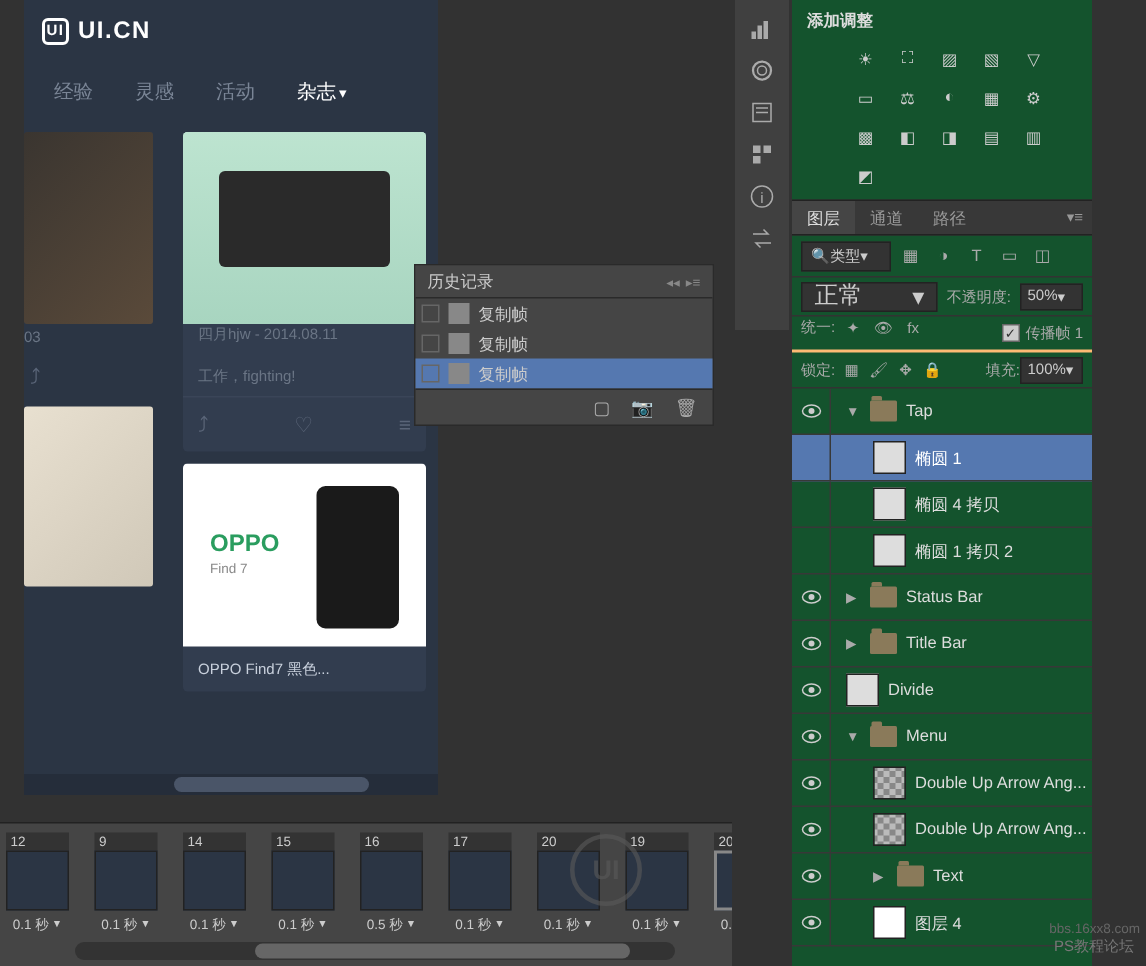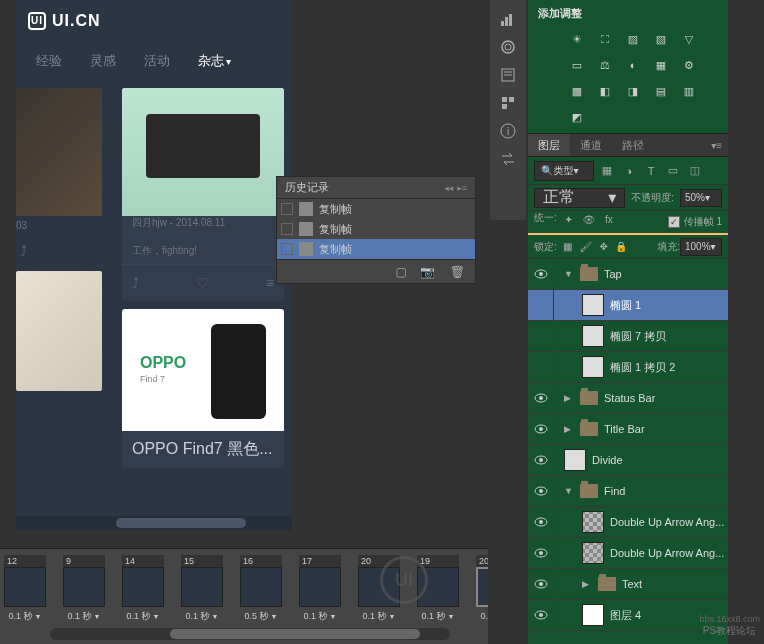--- a/index.html
+++ b/index.html
@@ -32,21 +32,21 @@
 .left-share { display: flex; gap: 12px; padding: 8px 4px; }
 .left-share span { color: #5a6578; font-size: 14px; }
 
 .sketch-thumb { width: 86px; height: 120px; background: linear-gradient(135deg, #e8e0d0 0%, #d0c8b8 100%); border-radius: 2px; margin-top: 4px; }
 
 .oppo-card { width: 162px; margin-left: 8px; background: #323d4f; border-radius: 3px; overflow: hidden; margin-top: 8px; }
 .oppo-thumb { width: 100%; height: 122px; background: #fff; display: flex; align-items: center; justify-content: center; position: relative; }
 .oppo-logo { color: #2a9d5f; font-size: 16px; font-weight: bold; position: absolute; left: 18px; top: 45px; }
 .oppo-model { color: #888; font-size: 9px; position: absolute; left: 18px; top: 65px; }
 .oppo-phone { position: absolute; right: 18px; top: 15px; width: 55px; height: 95px; background: #1a1a1a; border-radius: 6px; }
-.oppo-title { padding: 8px 10px; font-size: 16px; color: #c8d0dc; }
+.oppo-title { padding: 8px 10px; font-size: 10px; color: #c8d0dc; }
 
 
 .hscroll { position: absolute; bottom: 0; left: 0; width: 276px; height: 14px; background: #252d3a; }
 .hscroll-thumb { position: absolute; left: 100px; top: 2px; width: 130px; height: 10px; background: #4a5568; border-radius: 5px; }
 
 
 .history-panel { position: absolute; left: 276px; top: 148px; width: 200px; background: #454545; border: 1px solid #2a2a2a; margin-top: 28px; }
 .history-header { height: 22px; background: #454545; display: flex; align-items: center; padding: 0 8px; font-size: 11px; color: #ccc; border-bottom: 1px solid #2a2a2a; }
 .history-header-icons { margin-left: auto; display: flex; gap: 4px; font-size: 9px; color: #888; }
 .history-item { height: 20px; display: flex; align-items: center; padding: 0 4px; gap: 6px; font-size: 11px; color: #ccc; cursor: pointer; }
@@ -341,21 +341,21 @@
           <span class="layer-indent" style="width:18px"></span>
           <span class="layer-thumb shape"></span>
           <span class="layer-name">椭圆 1</span>
         </div>
       </div>
       <div class="layer-row">
         <div class="layer-vis"></div>
         <div class="layer-content">
           <span class="layer-indent" style="width:18px"></span>
           <span class="layer-thumb shape"></span>
-          <span class="layer-name">椭圆 7 拷贝</span>
+          <span class="layer-name">椭圆 4 拷贝</span>
         </div>
       </div>
       <div class="layer-row">
         <div class="layer-vis"></div>
         <div class="layer-content">
           <span class="layer-indent" style="width:18px"></span>
           <span class="layer-thumb shape"></span>
           <span class="layer-name">椭圆 1 拷贝 2</span>
         </div>
       </div>
@@ -404,21 +404,21 @@
         <div class="layer-vis">
           <svg class="eye-icon" viewBox="0 0 14 10">
             <ellipse cx="7" cy="5" rx="6" ry="4" stroke="#ccc" fill="none"></ellipse>
             <circle cx="7" cy="5" r="2" fill="#ccc"></circle>
           </svg>
         </div>
         <div class="layer-content">
           <span class="layer-indent" style="width:0px"></span>
           <span class="layer-toggle">▼</span>
           <span class="folder-icon"></span>
-          <span class="layer-name">Find</span>
+          <span class="layer-name">Menu</span>
         </div>
       </div>
       <div class="layer-row">
         <div class="layer-vis">
           <svg class="eye-icon" viewBox="0 0 14 10">
             <ellipse cx="7" cy="5" rx="6" ry="4" stroke="#ccc" fill="none"></ellipse>
             <circle cx="7" cy="5" r="2" fill="#ccc"></circle>
           </svg>
         </div>
         <div class="layer-content">

